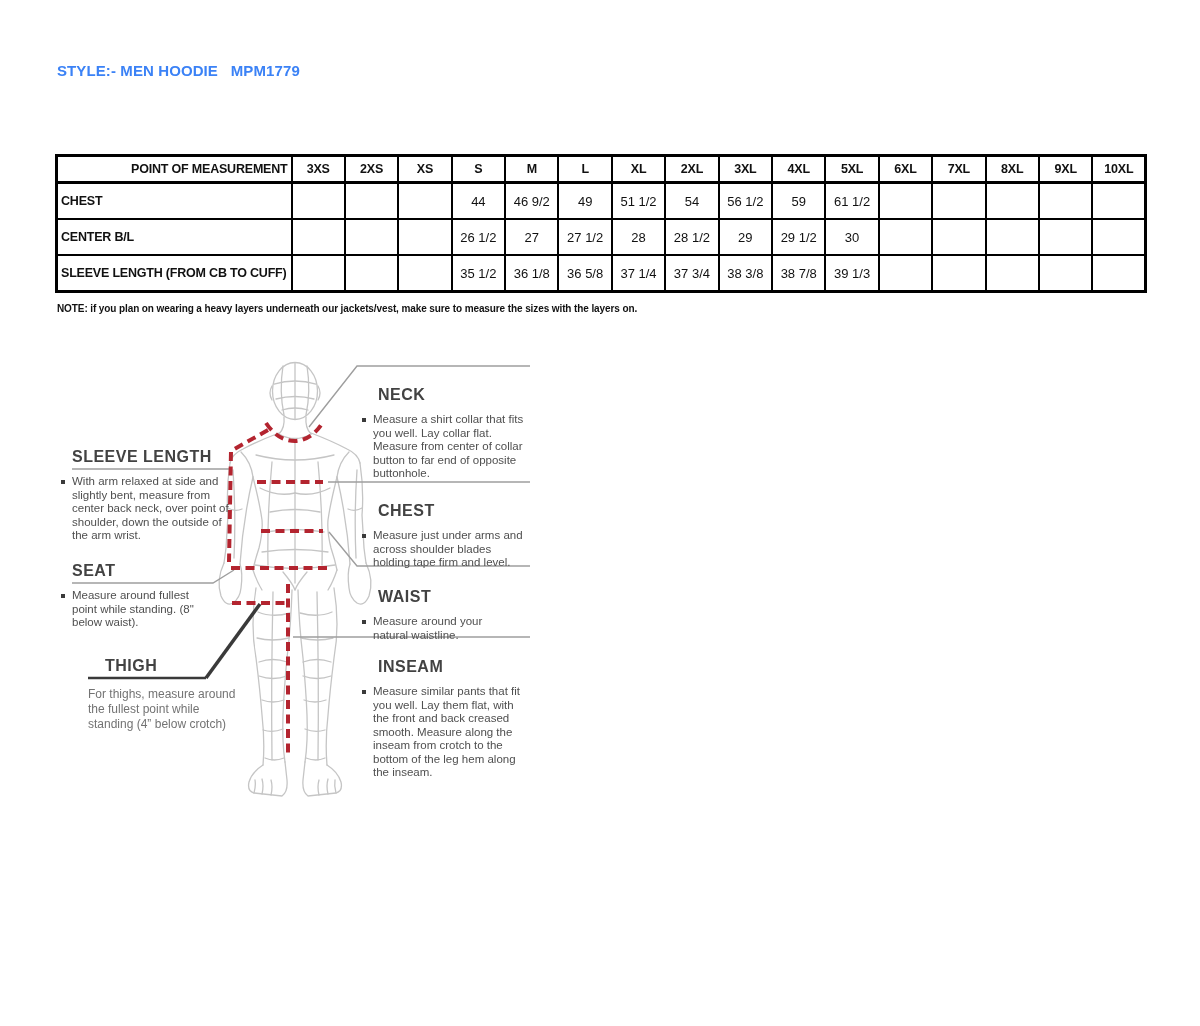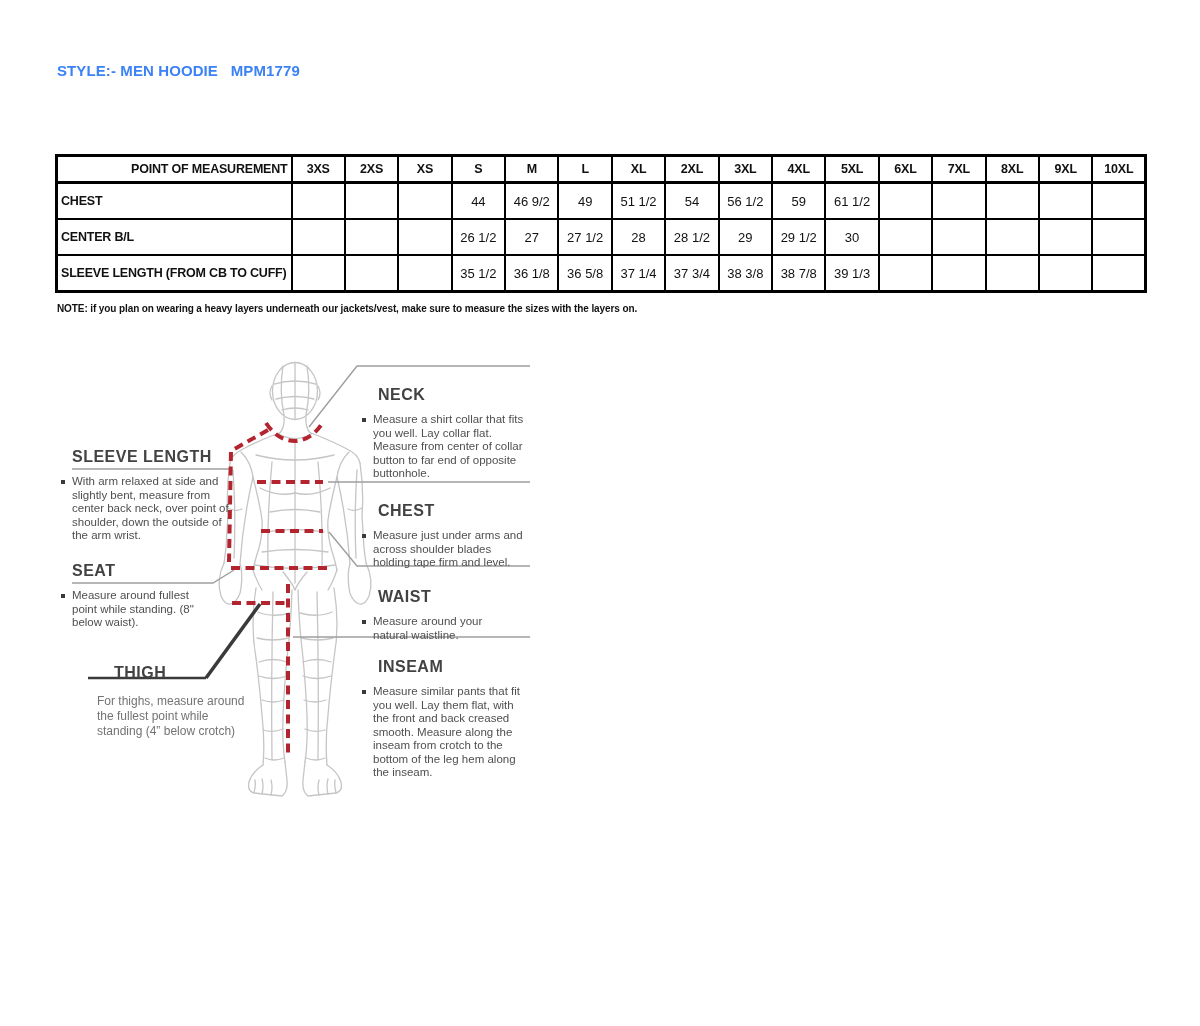--- a/index.html
+++ b/index.html
@@ -38,21 +38,21 @@
   .g-left .g-title{padding-left:11px;}
   .g-para{display:flex;gap:7px;margin-top:9px;}
   .bullet{width:4px;height:4px;background:#3a3a3a;margin-top:5px;flex:none;}
   .g-text{font-size:11.5px;line-height:13.5px;color:#4f4f4f;}
   #sec-neck{left:362px;top:343px;}
   #sec-chest{left:362px;top:459px;}
   #sec-waist{left:362px;top:545px;}
   #sec-inseam{left:362px;top:615px;}
   #sec-sleeve{left:61px;top:447px;}
   #sec-seat{left:61px;top:561px;}
-  #sec-thigh{left:70px;top:656px;margin-top:7px;}
+  #sec-thigh{left:61px;top:656px;}
   #sec-thigh .g-title{padding-left:44px;}
   #sec-thigh .g-para{margin-left:27px;margin-top:12px;}
   #sec-thigh .g-text{font-size:12px;line-height:15px;color:#737373;}
 </style>
 </head>
 <body>
 
 <div class="title">STYLE:- MEN HOODIE   MPM1779</div>
 
 <table class="chart">

